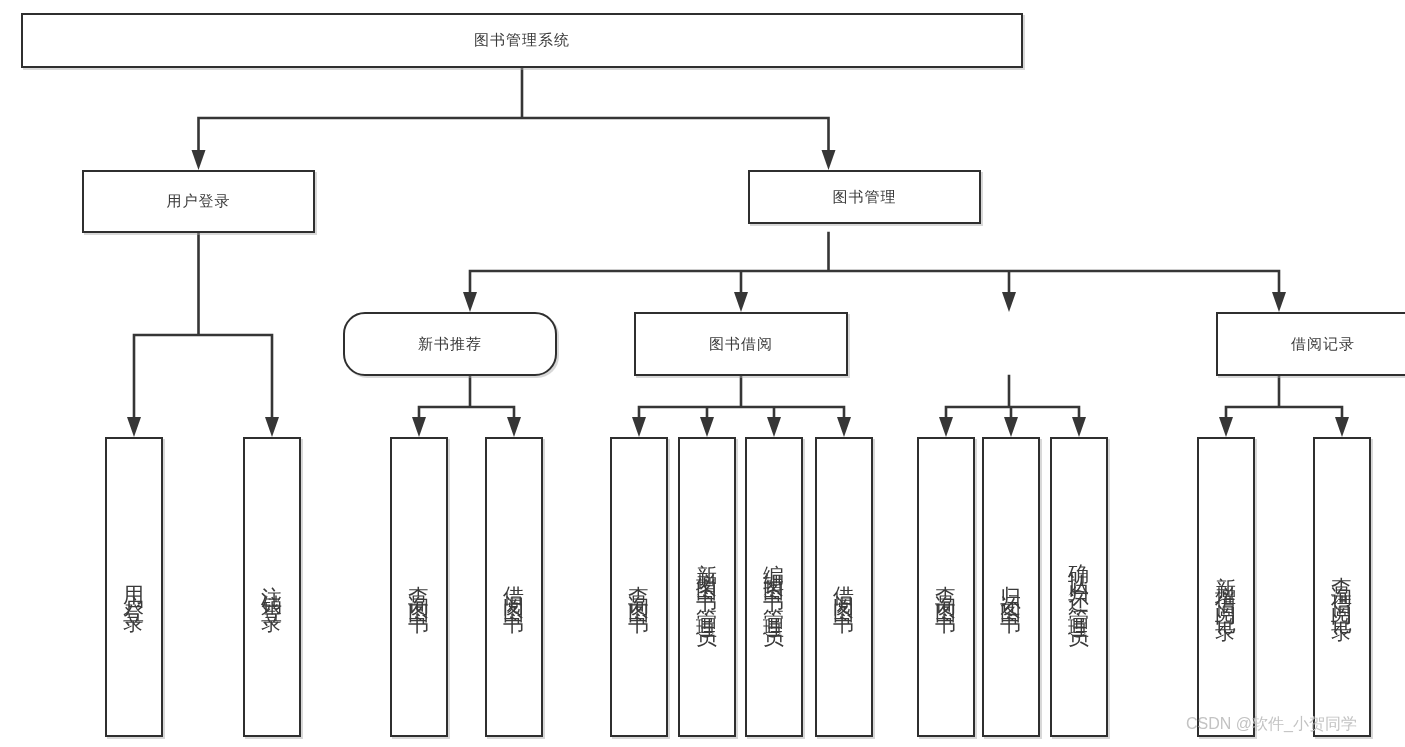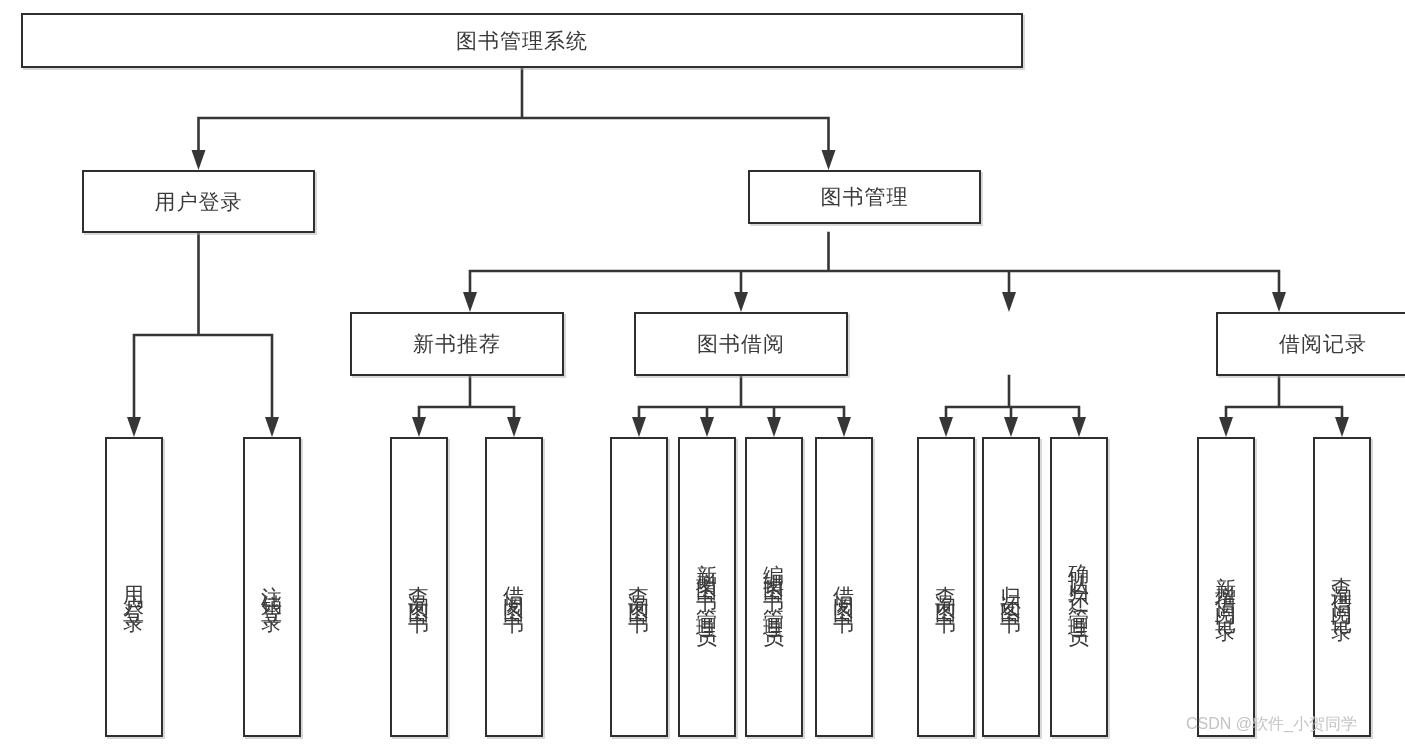--- a/index.html
+++ b/index.html
@@ -28,29 +28,29 @@
     background: #ffffff;
     border: 2.5px solid #2f2f2f;
     box-shadow: 2px 2px 0 rgba(168,168,168,0.45);
     display: flex;
     align-items: center;
     justify-content: center;
     z-index: 1;
     color: #3a3a3a;
   }
   .node.h span {
-    font-size: 21px;
+    font-size: 15px;
     letter-spacing: 1px;
     white-space: nowrap;
   }
   .root-box   { left: 21px;  top: 13px;  width: 1002px; height: 55px; }
   .l1-a       { left: 82px;  top: 170px; width: 233px;  height: 63px; }
   .l1-b       { left: 748px; top: 170px; width: 233px;  height: 54px; }
   .l2         { top: 312px; width: 214px; height: 64px; }
-  .l2-1 { left: 350px; }
+  .l2-1 { left: 343px; border-radius: 22px; }
   .l2-2 { left: 634px; font-family: Liberation Serif, serif; }
   .l2-3 { left: 902px; }
   .l2-4 { left: 1172px; margin-left: 44px; }
   .leaf {
     top: 437px;
     width: 58px;
     height: 300px;
   }
   .leaf span {
     writing-mode: vertical-rl;

